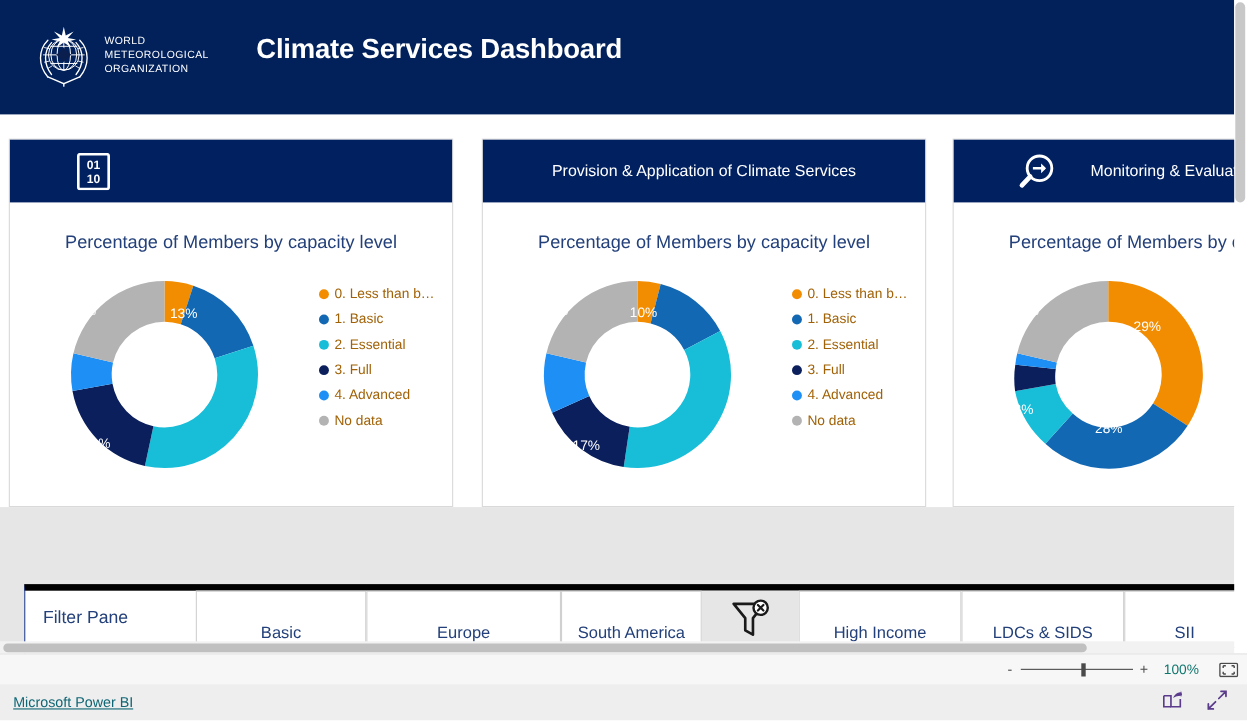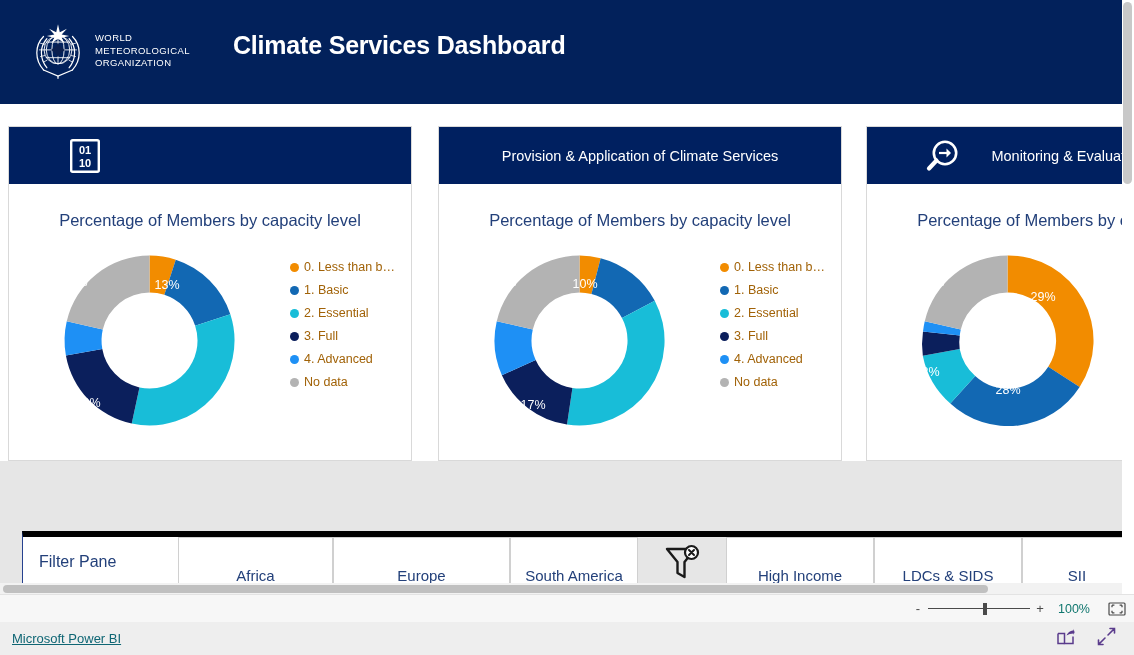--- a/index.html
+++ b/index.html
@@ -430,21 +430,21 @@
         <div class="donut-slice-label" style="left:42px;  top:98px;">6%</div>
         <div class="donut-slice-label" style="left:65px;  top:40px;">22%</div>
 
       </div>
     </div>
 
     <div class="grey-strip"></div>
 
     <div class="filter-pane">
       <div class="filter-title">Filter Pane</div>
-      <div class="filter-btn" style="width:155px">Africa</div>
+      <div class="filter-btn" style="width:155px">Basic</div>
       <div class="filter-btn" style="width:177px">Europe</div>
       <div class="filter-btn" style="width:128px">South America</div>
       <div class="clear-filter">
         <svg width="36" height="40" viewBox="0 0 36 40">
           <path d="M3 6 H31 L20.5 19 V34 L13.5 30 V19 Z" fill="none" stroke="#1a1a1a" stroke-width="2.4" stroke-linejoin="round"></path>
           <circle cx="27.5" cy="9.5" r="6.5" fill="#ffffff" stroke="#1a1a1a" stroke-width="2.2"></circle>
           <path d="M25 7 L30 12 M30 7 L25 12" stroke="#1a1a1a" stroke-width="2" stroke-linecap="round"></path>
         </svg>
       </div>
       <div class="filter-btn" style="width:148px">High Income</div>

